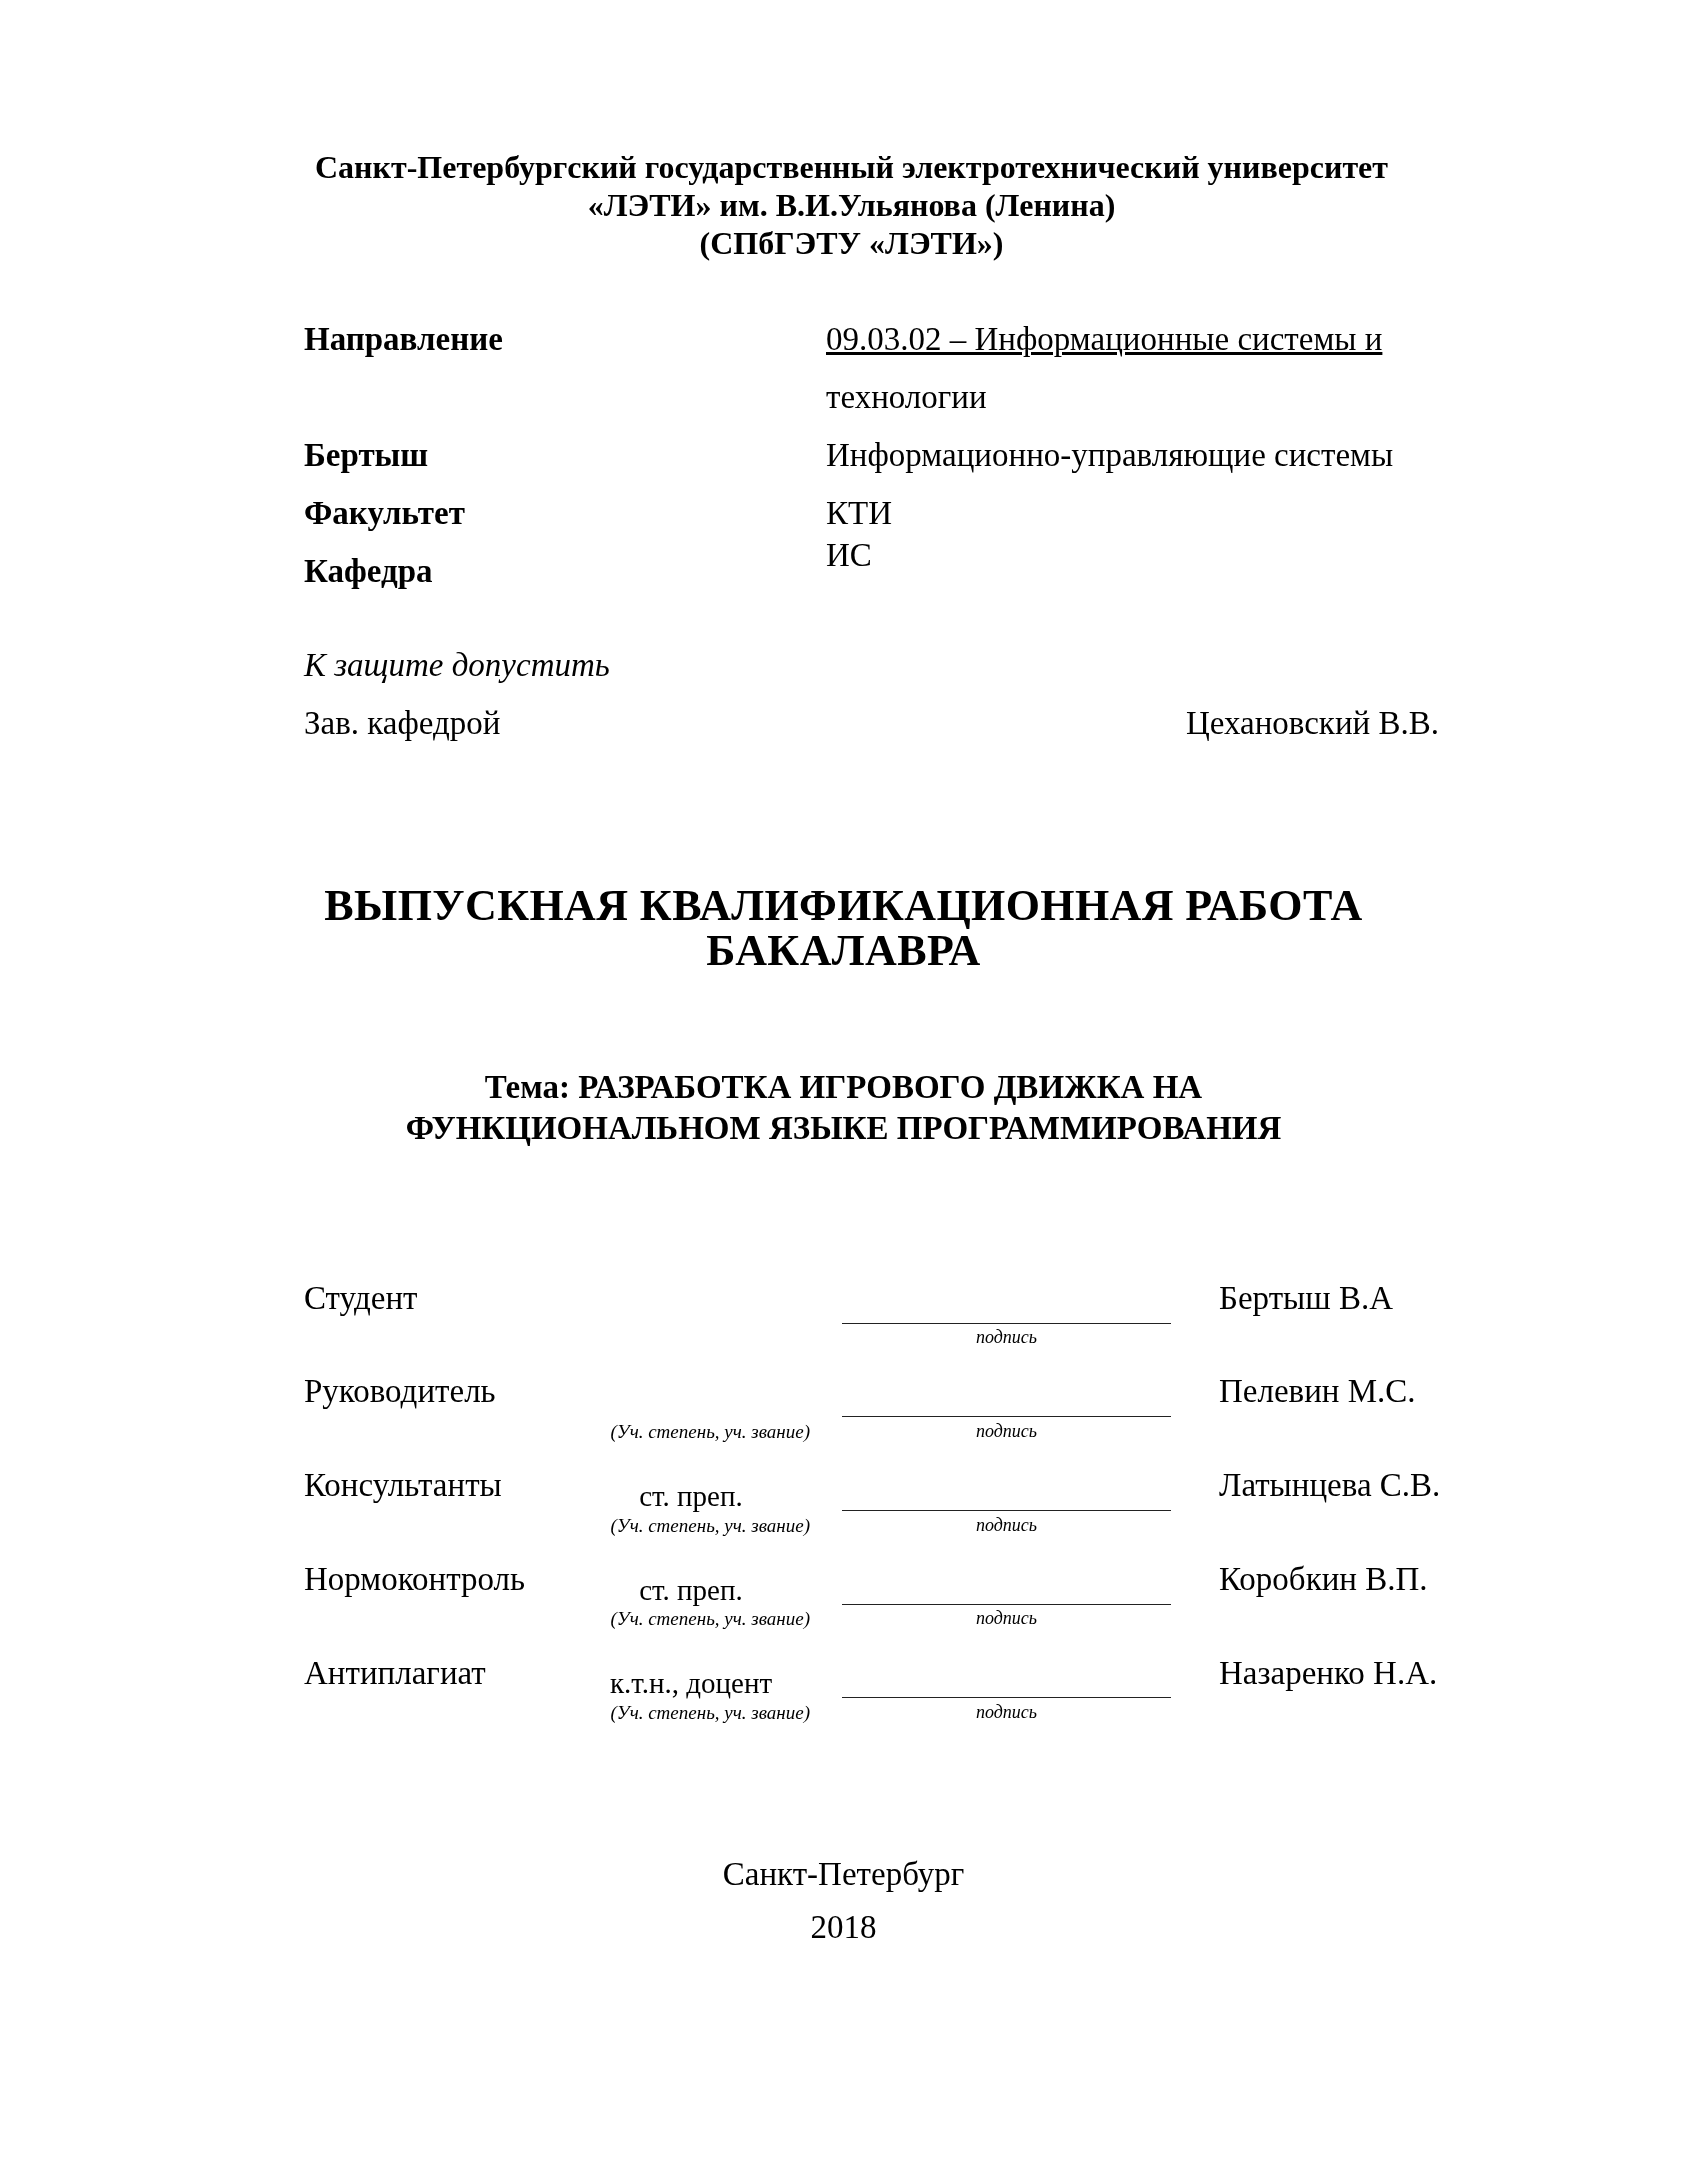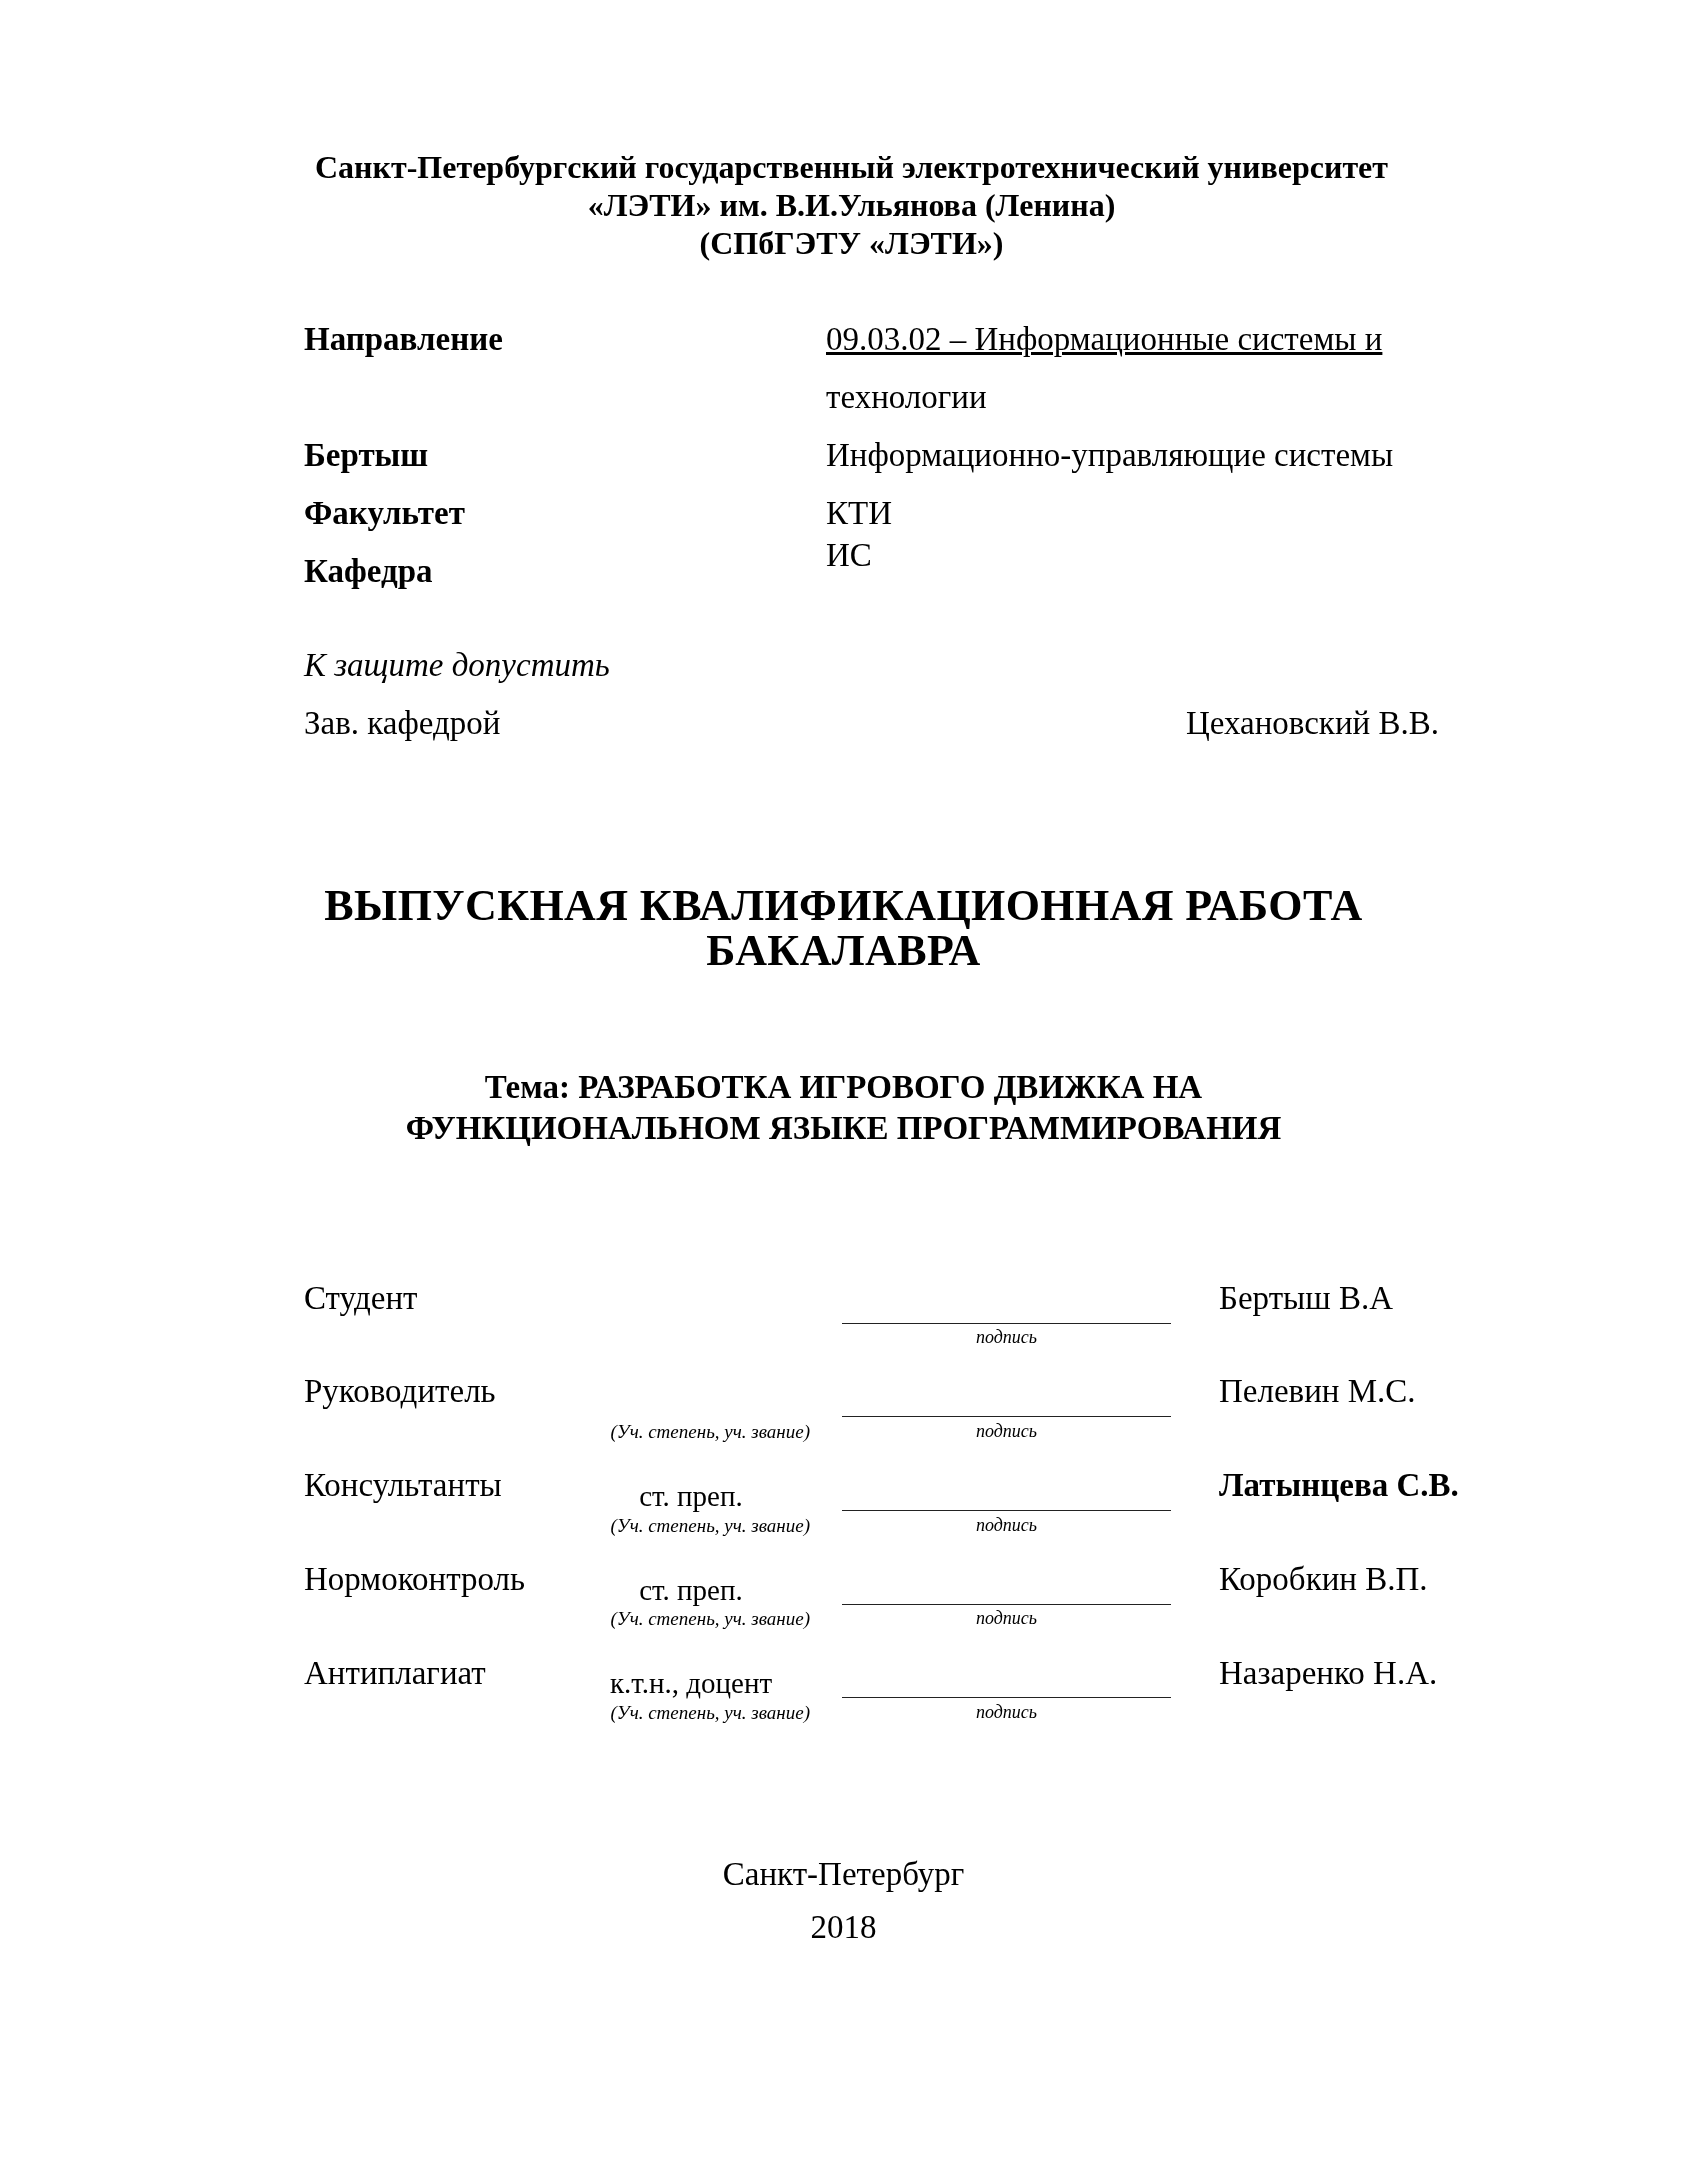--- a/index.html
+++ b/index.html
@@ -146,21 +146,21 @@
     <div class="abs sig-caption" style="top:1421px;">подпись</div>
     <div class="abs sig-name" style="top:1373px;">Пелевин М.С.</div>
   </div>
 
   <div>
     <div class="abs sig-role" style="top:1467px;">Консультанты</div>
     <div class="abs sig-degree" style="top:1480px;">ст. преп.</div>
     <div class="abs sig-degree-caption" style="top:1515px;">(Уч. степень, уч. звание)</div>
     <div class="sig-line" style="top:1510px;"></div>
     <div class="abs sig-caption" style="top:1515px;">подпись</div>
-    <div class="abs sig-name" style="top:1467px;font-weight:bold;">Латынцева С.В.</div>
+    <div class="abs sig-name" style="top:1467px;">Латынцева С.В.</div>
   </div>
 
   <div>
     <div class="abs sig-role" style="top:1561px;">Нормоконтроль</div>
     <div class="abs sig-degree" style="top:1574px;">ст. преп.</div>
     <div class="abs sig-degree-caption" style="top:1608px;">(Уч. степень, уч. звание)</div>
     <div class="sig-line" style="top:1604px;"></div>
     <div class="abs sig-caption" style="top:1608px;">подпись</div>
     <div class="abs sig-name" style="top:1561px;">Коробкин В.П.</div>
   </div>

